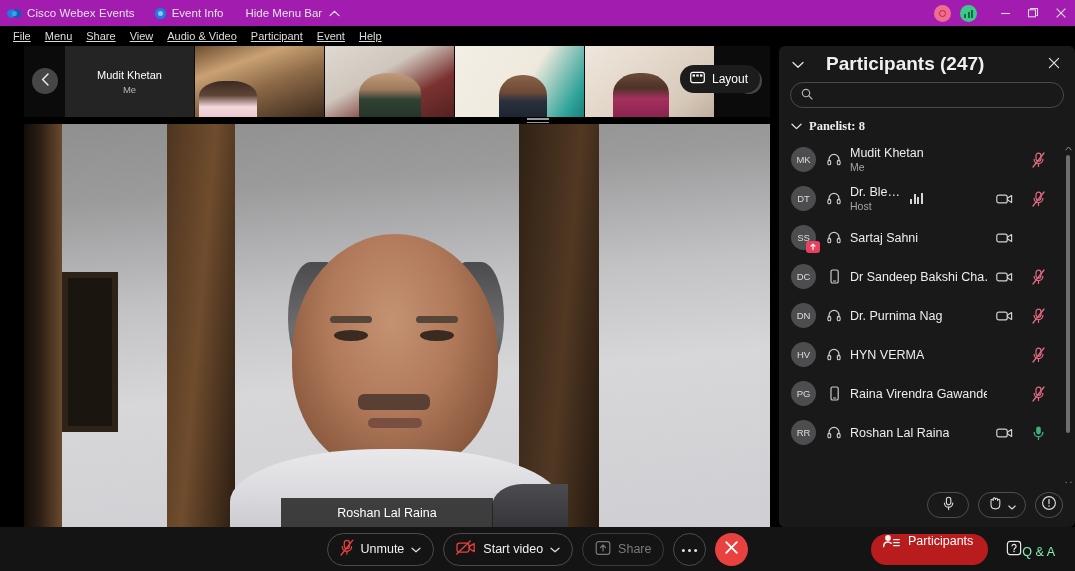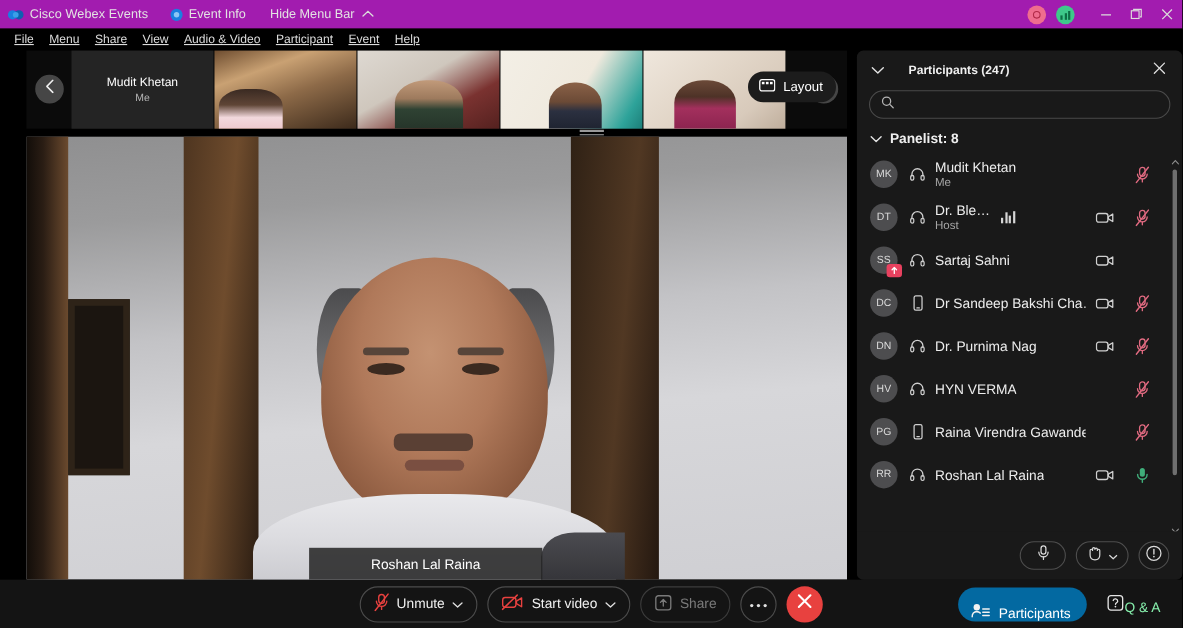--- a/index.html
+++ b/index.html
@@ -72,27 +72,27 @@
   .vid-mous { position:absolute; left:128px; top:160px; width:72px; height:16px; border-radius:6px; background:#5a4034; }
   .vid-mouth { position:absolute; left:138px; top:184px; width:54px; height:10px; border-radius:6px; background:#7a4f41; }
   .vid-body { position:absolute; left:0; top:215px; width:330px; height:88px; border-radius: 46% 46% 0 0 / 60% 60% 0 0; background: linear-gradient(180deg,#e9e9ec 0%,#dcdce0 45%,#c8c8cd 100%); }
   .vid-shoulderR { position:absolute; left:262px; top:250px; width:76px; height:56px; border-radius: 40% 0 0 0; background: linear-gradient(180deg,#4b4b50 0%,#2f2f33 100%); }
   .name-tag { position: absolute; left: 257px; bottom: 0px; width: 212px; height: 29px; background: rgba(32,32,32,.84); display: flex; align-items: center; justify-content: center; font-size: 12.5px; color: #fff; }
 
   
   .panel { position: absolute; left: 779px; top: 46px; width: 296px; height: 481px; background: #191919; border-radius: 6px; overflow: hidden; }
   .panel-hd { height: 36px; display: flex; align-items: center; padding: 0 10px 0 10px; }
   .panel-chev { width: 18px; display:flex; align-items:center; justify-content:center; cursor:pointer; }
-  .panel-title { margin-left: 6px; font-size: 11px; font-weight: bold; color: #f0f0f0; padding-left: 13px; }
+  .panel-title { margin-left: 6px; font-size: 19px; font-weight: bold; color: #f0f0f0; padding-left: 13px; }
   .panel-close { margin-left: auto; width: 22px; height: 22px; display:flex; align-items:center; justify-content:center; cursor:pointer; border-radius:3px; }
   .search-wrap { padding: 0 11px; }
   .search-box { height: 26px; border: 1px solid #4a4a4a; border-radius: 13px; display: flex; align-items: center; padding: 0 10px; gap: 8px; background: transparent; cursor: text; }
   .search-box input { flex: 1; background: transparent; border: 0; outline: 0; color: #d7d7d7; font-size: 11.5px; font-family: "Liberation Sans", sans-serif; }
   .search-box input::placeholder { color: #9a9a9a; }
-  .grp-hd { display: flex; align-items: center; gap: 7px; padding: 11px 0 6px 12px; font-size: 12.5px; font-weight: bold; color: #efefef; cursor: pointer; }
+  .grp-hd { display: flex; align-items: center; gap: 7px; padding: 11px 0 6px 12px; font-size: 12.5px; font-weight: bold; color: #efefef; cursor: pointer; font-family: Liberation Serif, serif; }
   .plist { position: relative; height: 352px; overflow: hidden; }
   .prow { height: 39px; display: flex; align-items: center; padding: 0 20px 0 12px; }
   .avatar { width: 25px; height: 25px; border-radius: 50%; background: #4d4d4f; display: flex; align-items: center; justify-content: center; font-size: 9.5px; color: #dcdcdc; position: relative; flex: 0 0 auto; }
   .av-badge { position: absolute; right: -4px; bottom: -3px; width: 14px; height: 12px; border-radius: 3px; background: #e8415f; display:flex; align-items:center; justify-content:center; }
   .dev-ic { width: 20px; margin-left: 8px; display: flex; align-items: center; justify-content: center; flex: 0 0 auto; }
   .pname { margin-left: 6px; display: flex; flex-direction: column; justify-content: center; min-width: 0; }
   .pname .nm { font-size: 12.5px; color: #ededed; white-space: nowrap; overflow: hidden; }
   .pname .role { font-size: 10.5px; color: #a5a5a5; margin-top: 1px; }
   .audio-bars { margin-left: 10px; display: flex; align-items: flex-end; gap: 1.5px; height: 11px; }
   .audio-bars i { width: 2px; background: #d6d6d6; display: block; }
@@ -110,21 +110,21 @@
   .clip-row { position: absolute; left: 12px; bottom: 38px; font-size: 12px; color: #d6d6d6; height: 9px; overflow: hidden; display:flex; align-items:flex-start; }
 
   
   .bottombar { position: absolute; left: 0; bottom: 0; width: 1075px; height: 44px; background: #141414; display: flex; align-items: center; }
   .bb-center { position: absolute; left: 0; right: 0; margin: 0 auto; display: flex; align-items: flex-end; gap: 9px; justify-content: center; }
   .bb-pill { height: 33px; border-radius: 17px; border: 1px solid #4c4c4c; display: flex; align-items: center; gap: 7px; padding: 0 12px; font-size: 12.5px; color: #f0f0f0; cursor: pointer; }
   .bb-pill.disabled { color: #7a7a7a; border-color: #3c3c3c; cursor: default; }
   .bb-more { width: 33px; padding: 0; justify-content: center; }
   .bb-end { width: 33px; height: 33px; border-radius: 50%; background: #e8413f; display: flex; align-items: center; justify-content: center; cursor: pointer; border: 0; }
   .bb-right { position: absolute; right: 16px; display: flex; align-items: center; gap: 14px; }
-  .bb-part { height: 31px; border-radius: 16px; background: #0369a1; display: flex; align-items: flex-end; gap: 8px; padding: 16px 15px 0 12px; font-size: 12.5px; color: #fff; cursor: pointer; }
+  .bb-part { height: 31px; border-radius: 16px; background: #b91c1c; display: flex; align-items: flex-start; gap: 8px; padding: 0 15px 0 12px; font-size: 12.5px; color: #fff; cursor: pointer; }
   .bb-qa { display: flex; align-items: flex-end; gap: 0; font-size: 12.5px; color: #86efac; cursor: pointer; padding: 0 4px; }
 </style>
 </head>
 <body>
 
 <div id="app">
 
   <div class="titlebar">
     <div class="tb-logo">
       <svg width="15" height="11" viewBox="0 0 15 11">

